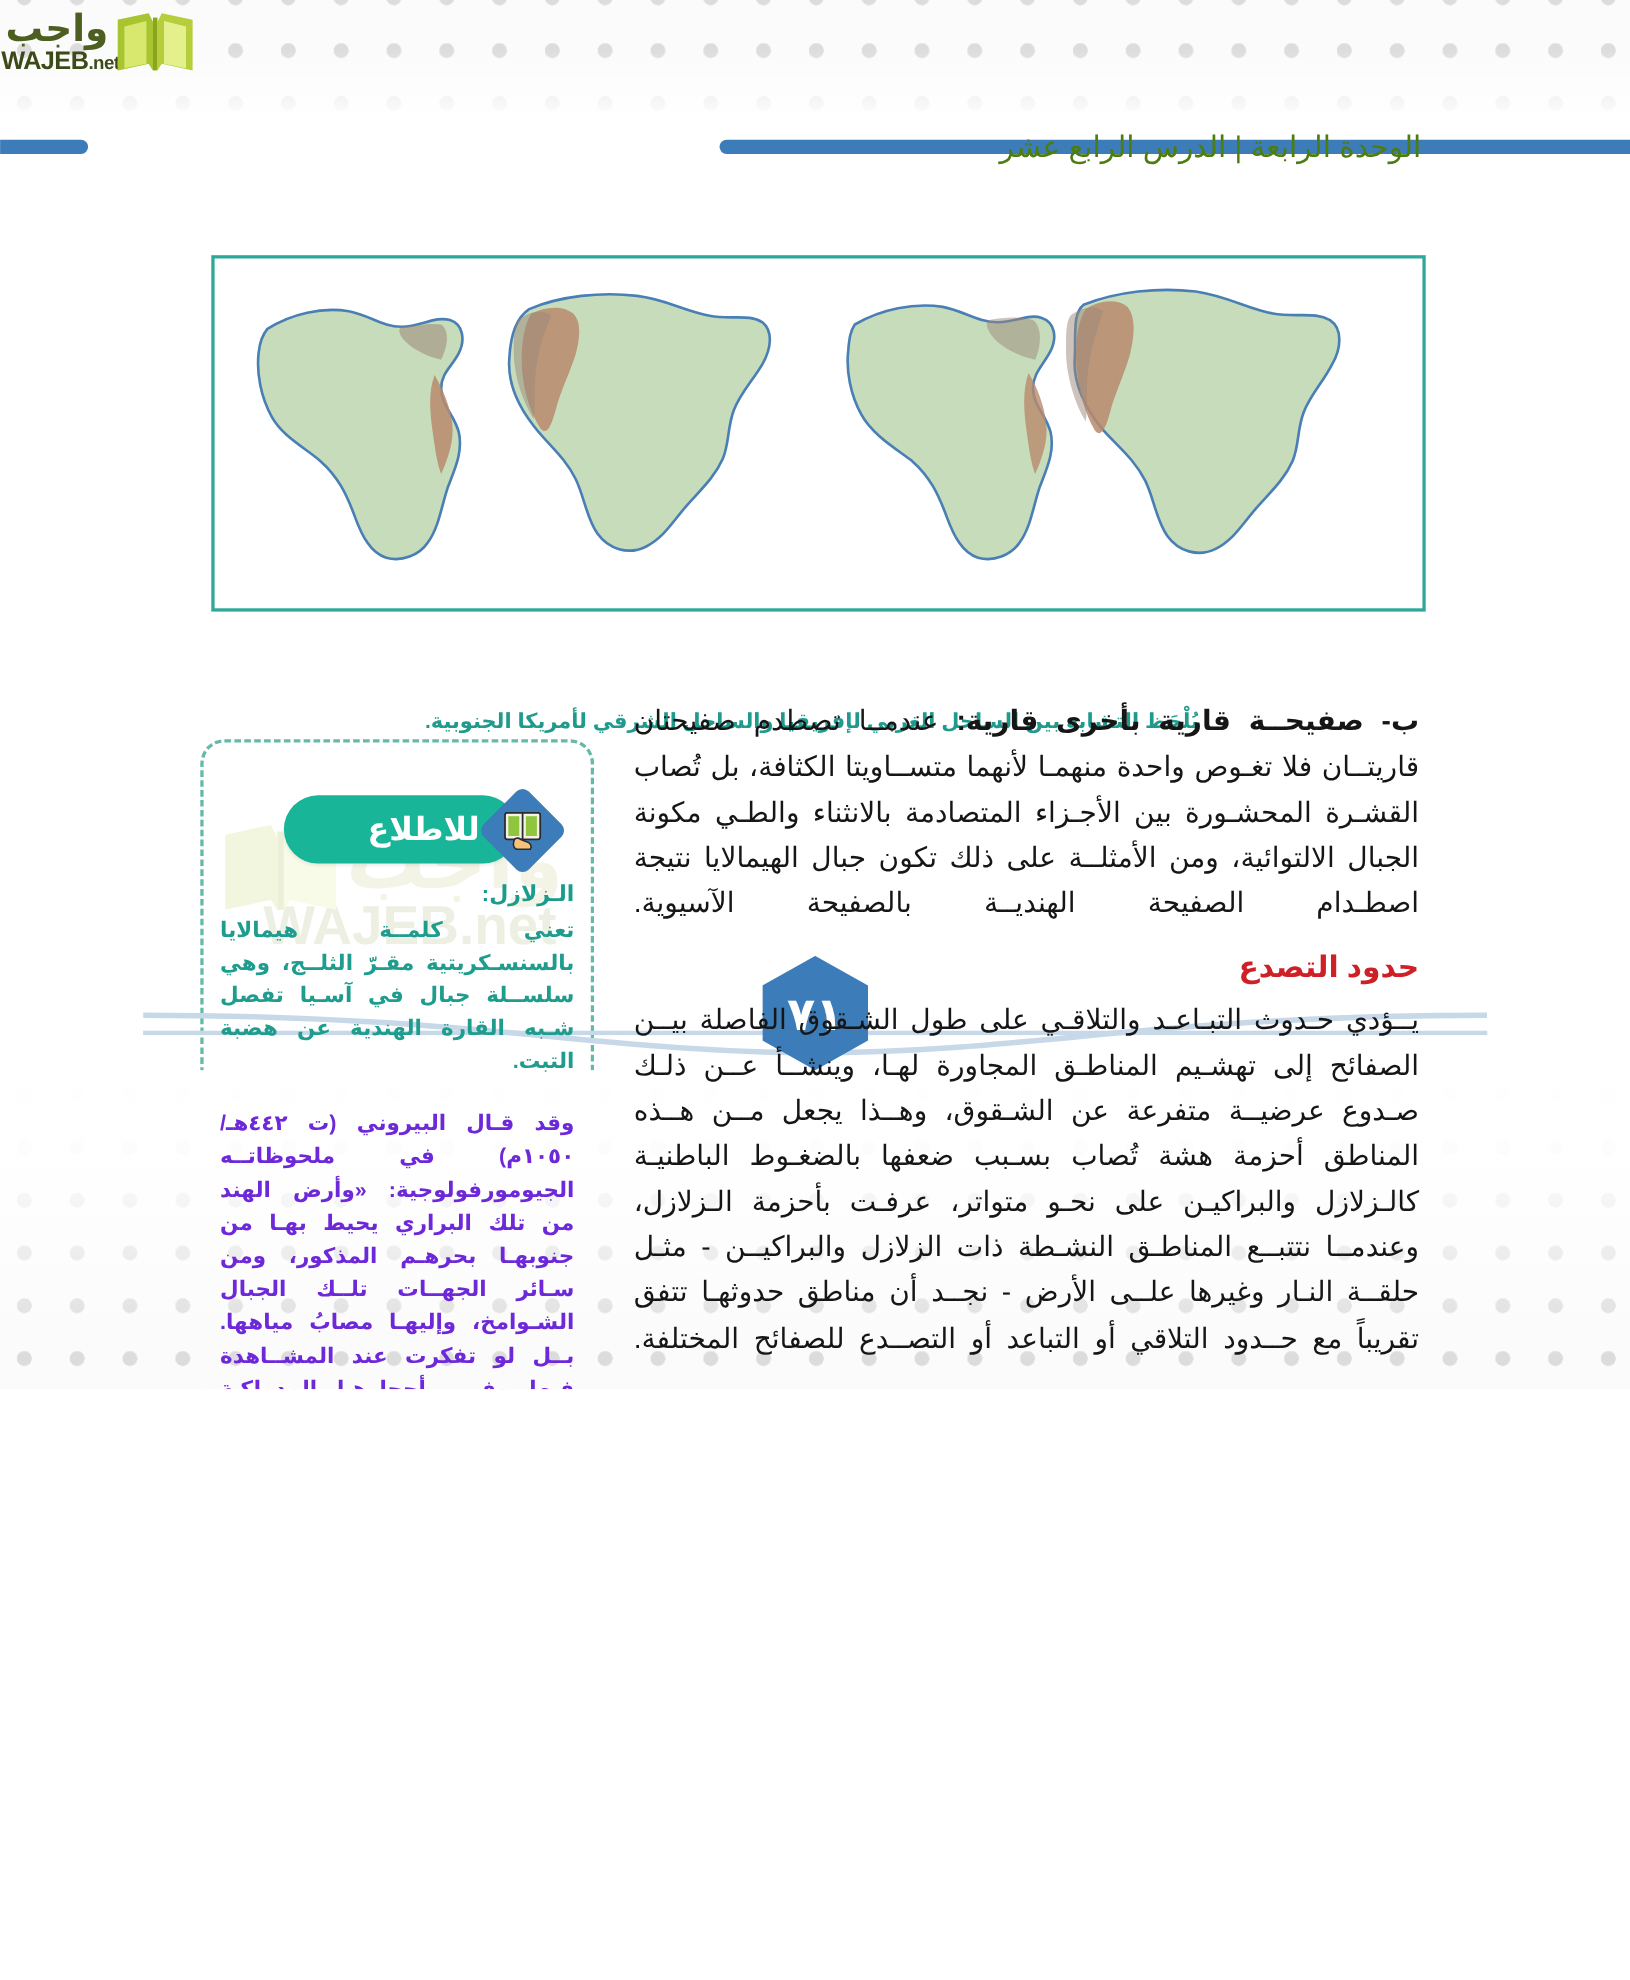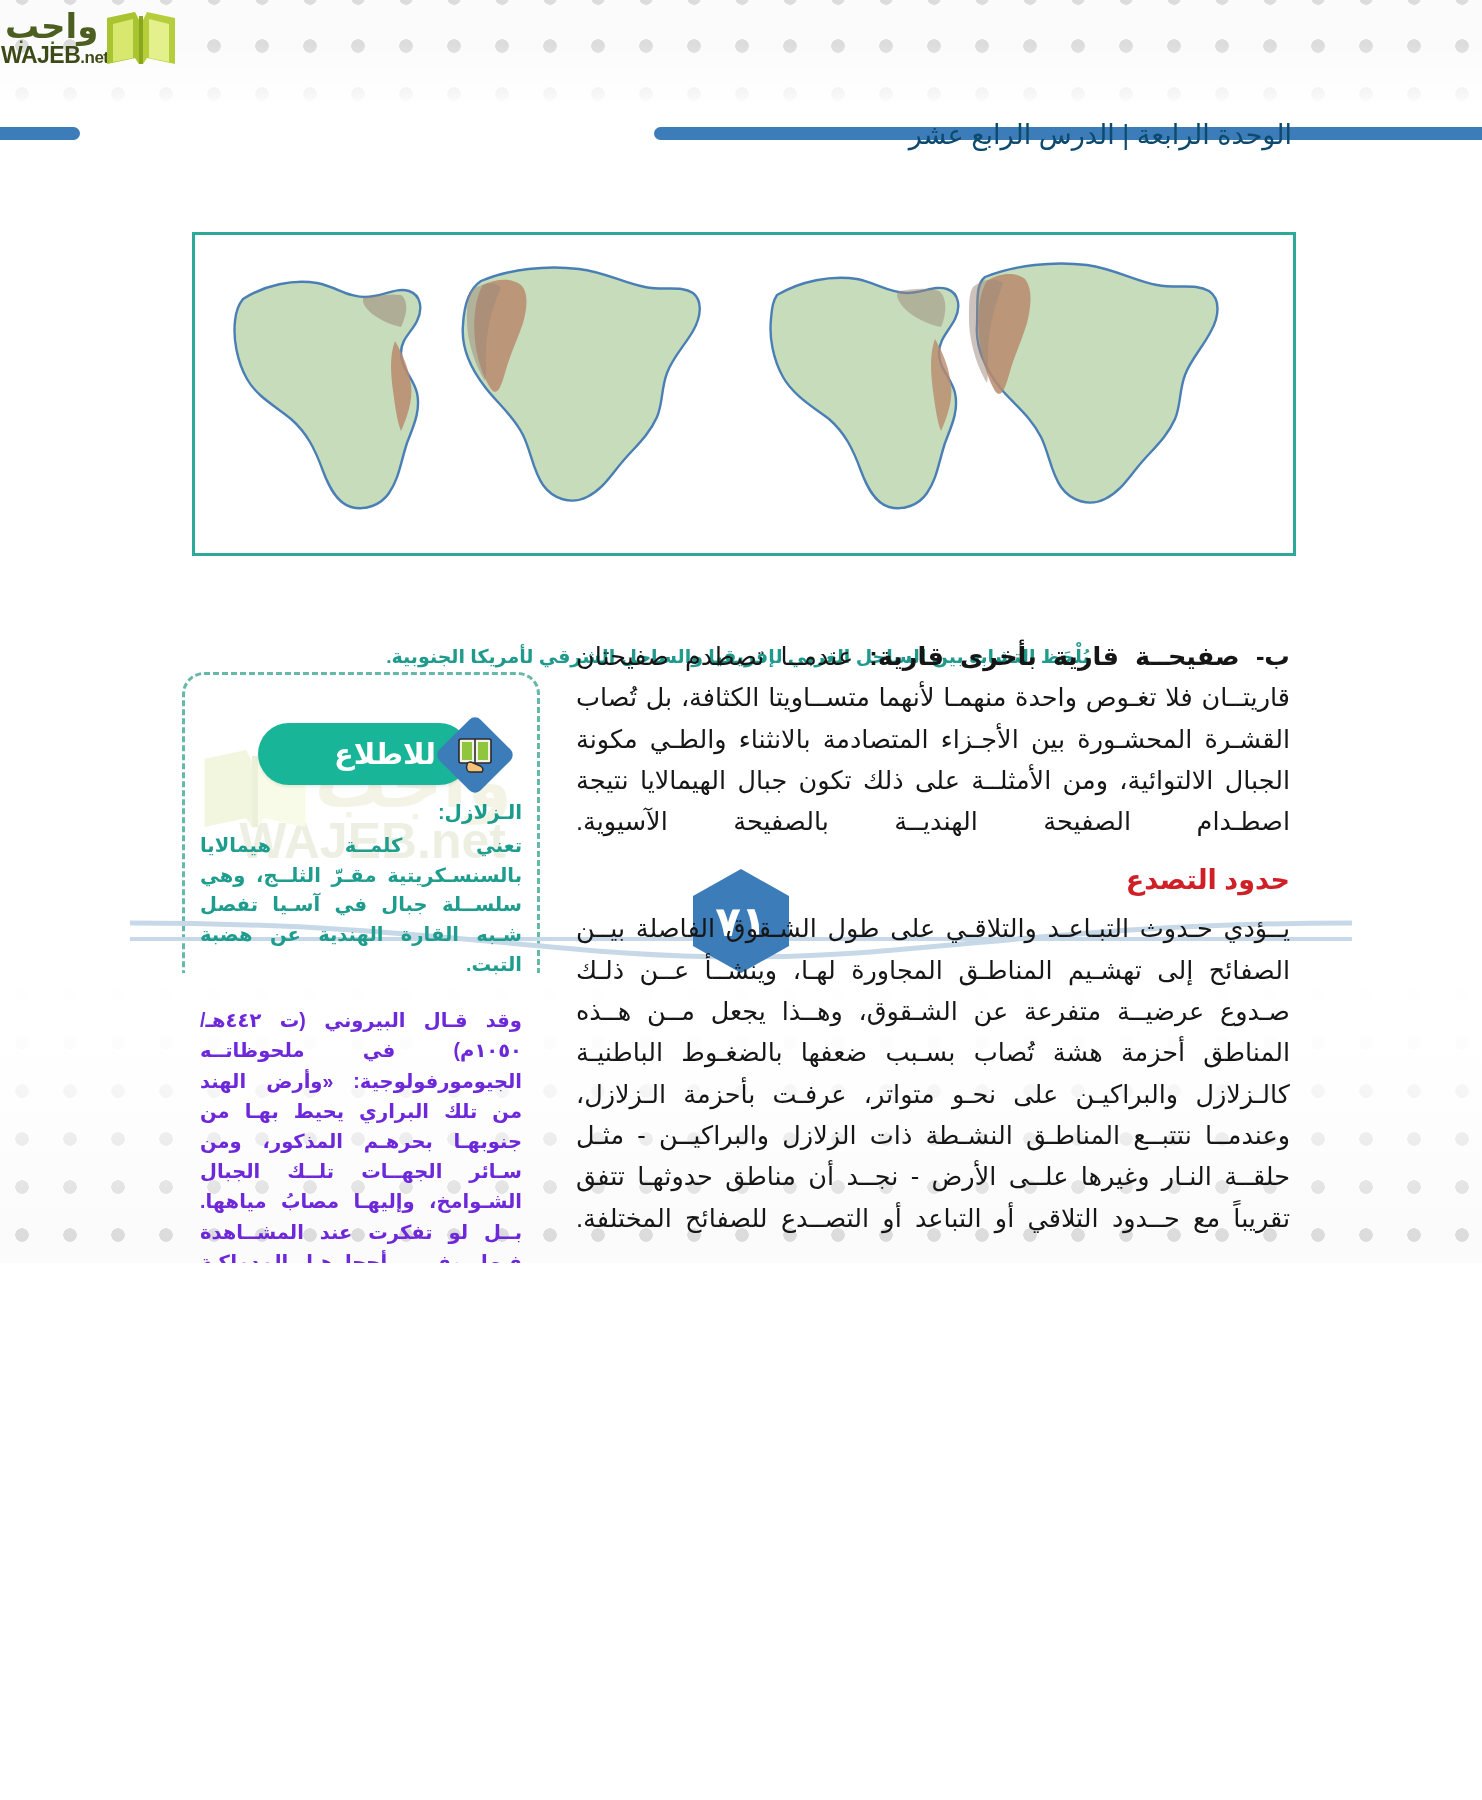--- a/index.html
+++ b/index.html
@@ -82,21 +82,21 @@
     top: 127px; left: 654px;
     width: 828px; height: 13px;
     background: #3c7cb8;
     border-radius: 7px 0 0 7px;
     z-index: 12;
   }
   .header-title {
     position: absolute;
     top: 119px; right: 190px;
     font-size: 27px;
-    color: #0c4a6e;
+    color: #4d7c0f;
     font-weight: 400;
     z-index: 15;
     white-space: nowrap;
     letter-spacing: 0.3px;
   }
 
   
   .figure-box {
     position: absolute;
     top: 232px; left: 192px;

